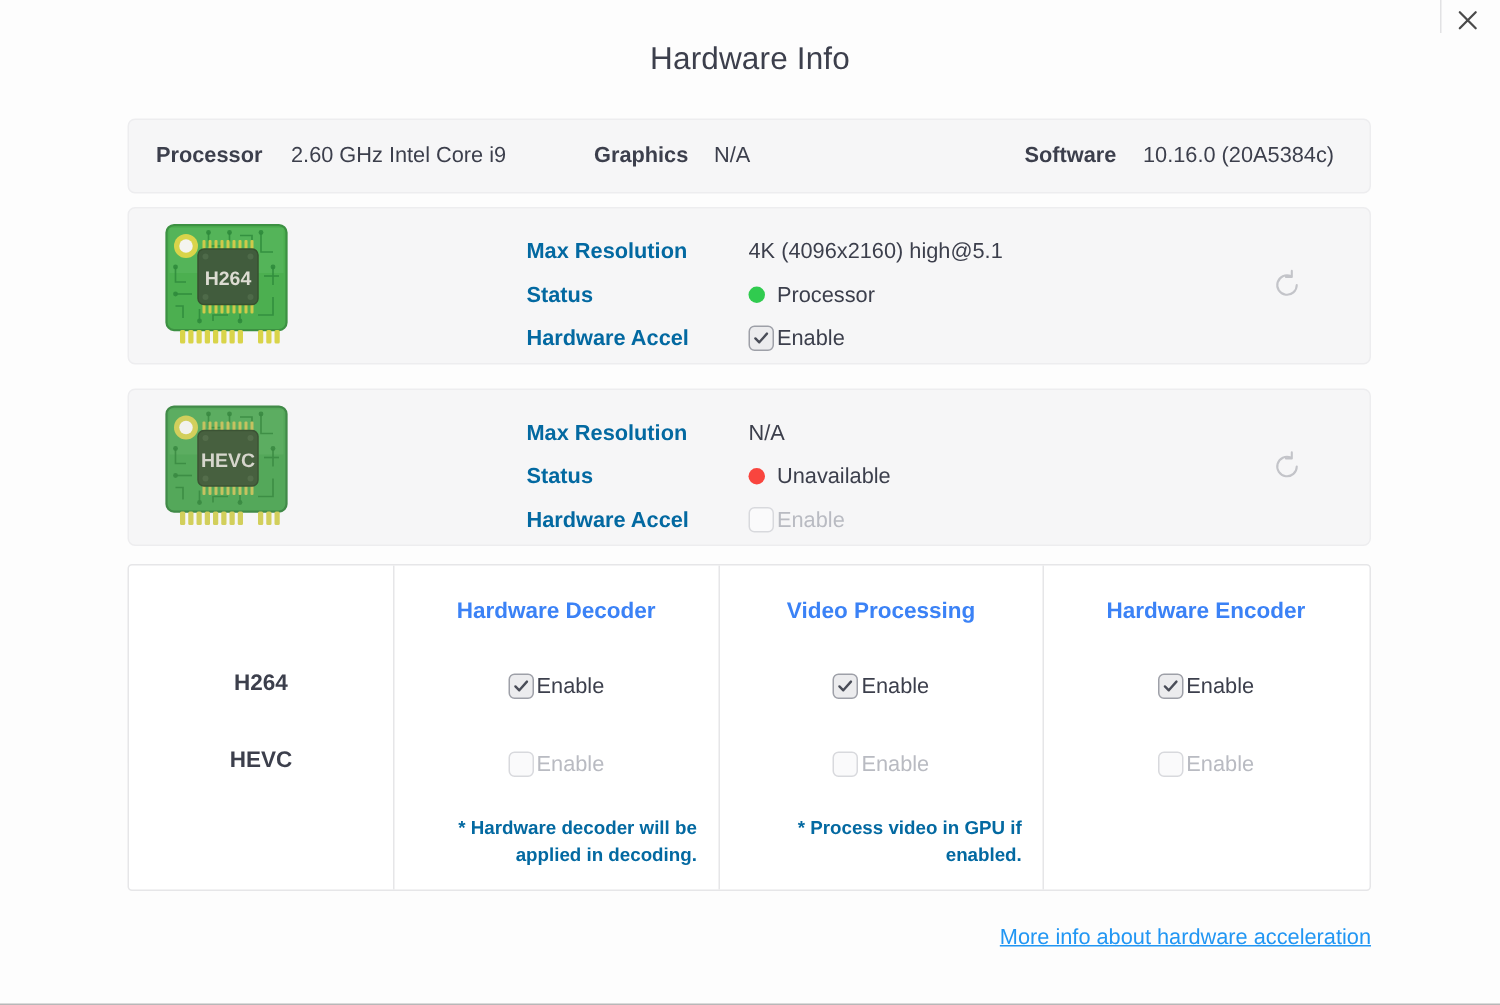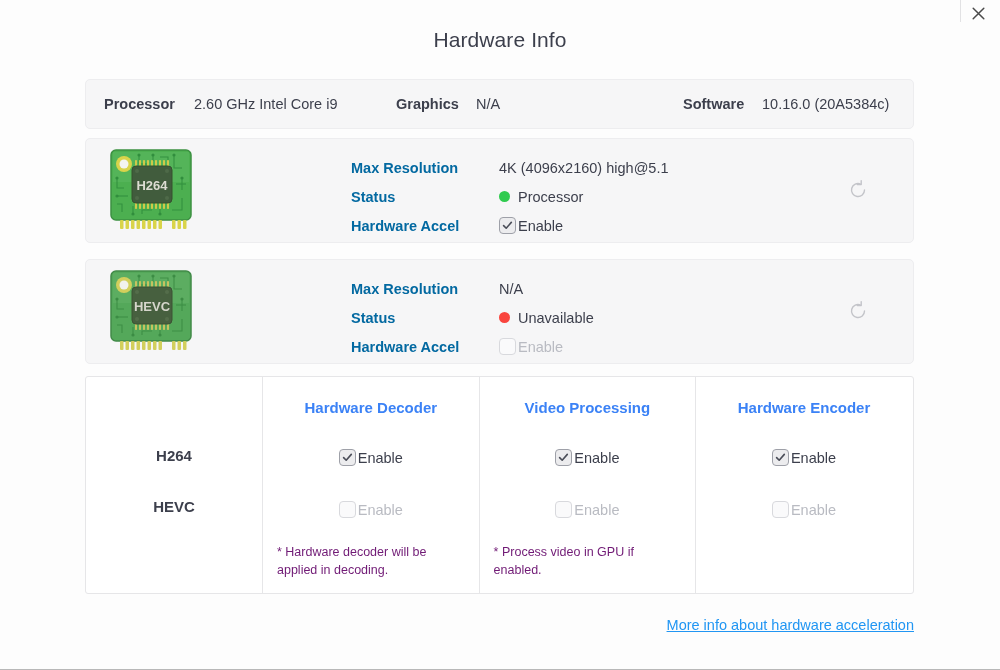--- a/index.html
+++ b/index.html
@@ -212,25 +212,26 @@
     font-weight: bold;
     color: #3b82f6;
   }
   .mrow-1 { position: absolute; top: 68px; left: 0; width: 100%; height: 24px; display:flex; align-items:center; justify-content:center; }
   .mrow-2 { position: absolute; top: 120px; left: 0; width: 100%; height: 24px; display:flex; align-items:center; justify-content:center; }
   .mnote  {
     position: absolute;
     top: 166px;
     left: 0;
     width: 100%;
-    text-align: left;
+    text-align: right;
     font-size: 12.5px;
     line-height: 18px;
-    color: #701a75;
+    color: #0369a1;
     padding: 0 14px;
+    font-weight: bold;
   }
   .mrowlbl {
     position: absolute;
     left: 0;
     width: 100%;
     text-align: center;
     font-size: 15px;
     font-weight: bold;
     color: #3c3f4c;
   }

